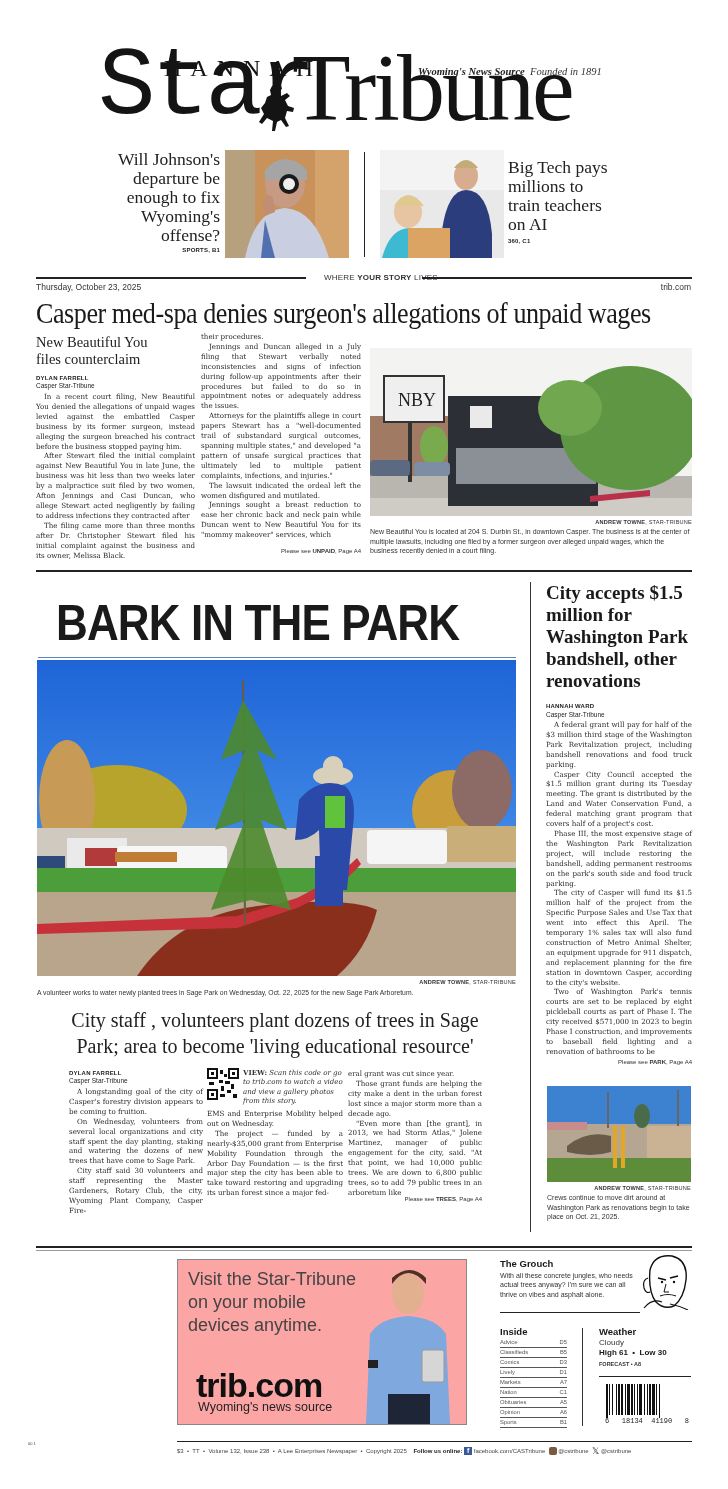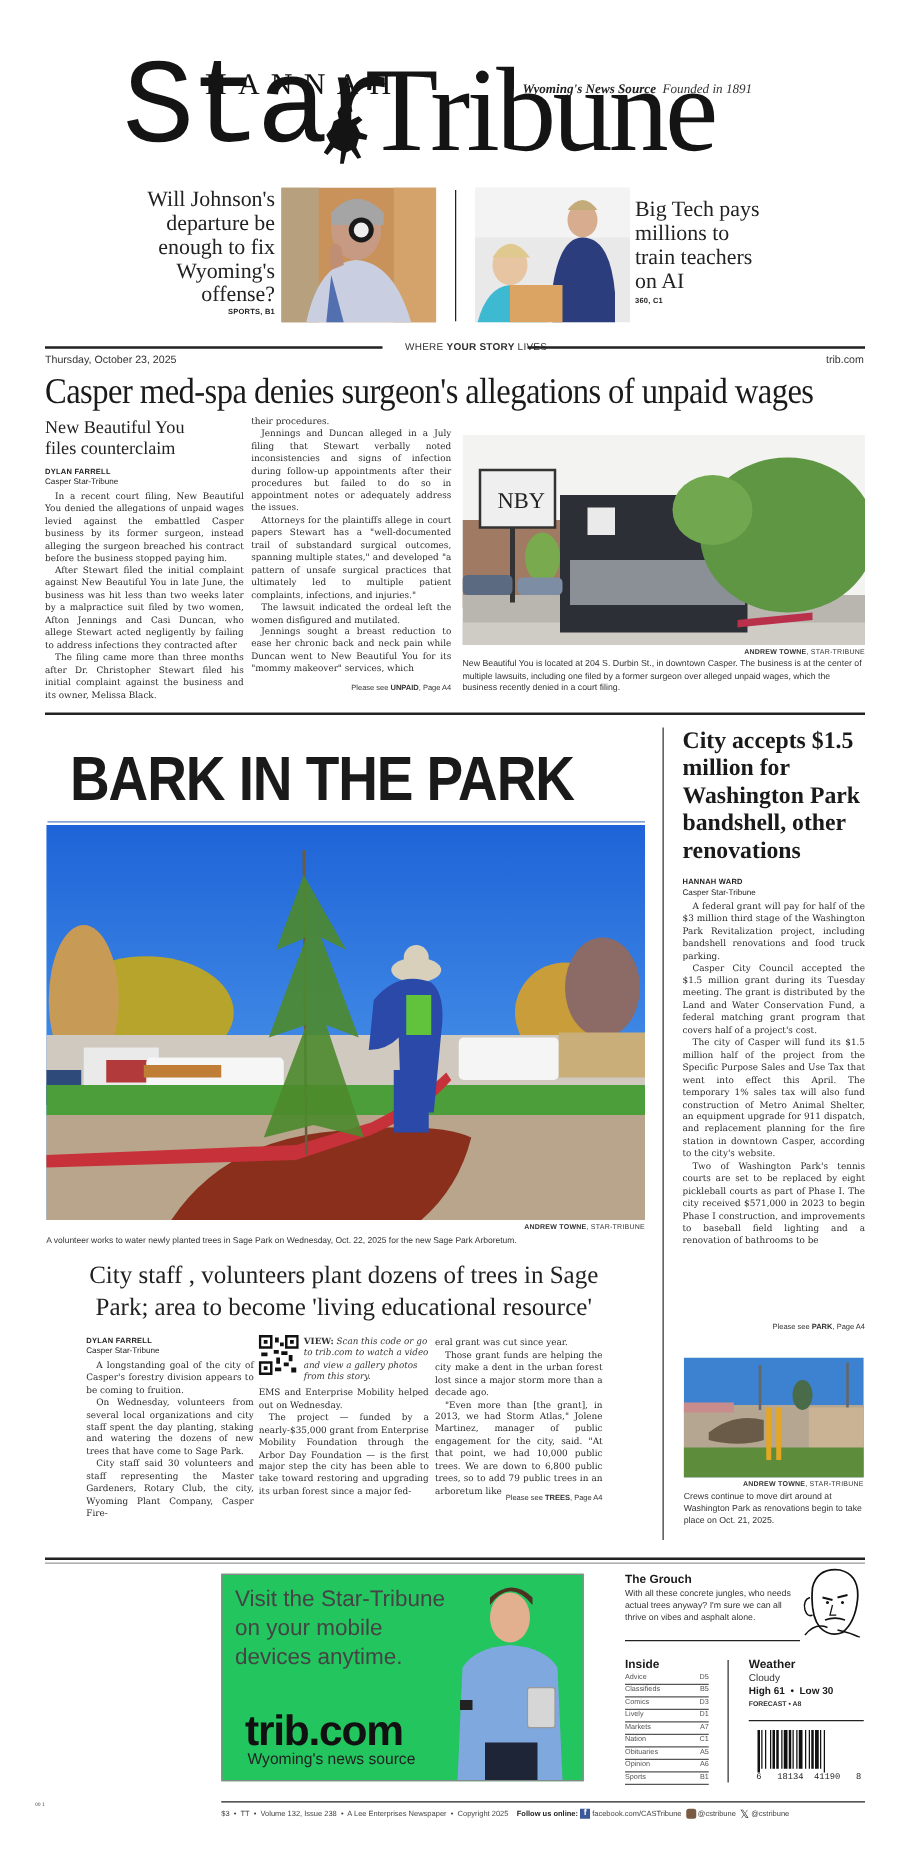--- a/index.html
+++ b/index.html
@@ -250,20 +250,21 @@
   <span>Please see </span><b>TREES</b><span>, Page A4</span>
 </div>
 
 <div class="abs" style="left:530px; top:582px; width:1px; height:650px; background:#333;"></div>
 <div class="abs side-head" style="left:546px; top:582px; width:150px;">City accepts $1.5 million for Washington Park bandshell, other renovations</div>
 <div class="abs byline" style="left:546px; top:703px;">HANNAH WARD</div>
 <div class="abs affil" style="left:546px; top:711px;">Casper Star-Tribune</div>
 <div class="abs body" style="left:546px; top:720px; width:146px;">
   <p>A federal grant will pay for half of the $3 million third stage of the Washington Park Revitalization project, including bandshell renovations and food truck parking.</p>
   <p>Casper City Council accepted the $1.5 million grant during its Tuesday meeting. The grant is distributed by the Land and Water Conservation Fund, a federal matching grant program that covers half of a project's cost.</p>
+  <p>Phase III, the most expensive stage of the Washington Park Revitalization project, will include restoring the bandshell, adding permanent restrooms on the park's south side and food truck parking.</p>
   <p>The city of Casper will fund its $1.5 million half of the project from the Specific Purpose Sales and Use Tax that went into effect this April. The temporary 1% sales tax will also fund construction of Metro Animal Shelter, an equipment upgrade for 911 dispatch, and replacement planning for the fire station in downtown Casper, according to the city's website.</p>
   <p>Two of Washington Park's tennis courts are set to be replaced by eight pickleball courts as part of Phase I. The city received $571,000 in 2023 to begin Phase I construction, and improvements to baseball field lighting and a renovation of bathrooms to be</p>
 </div>
 <div class="abs jump" style="left:546px; top:1059px; width:146px;">
   <span>Please see </span><b>PARK</b><span>, Page A4</span>
 </div>
 <svg class="abs photo" style="left:547px; top:1086px;" width="144" height="96" viewBox="0 0 144 96">
   <rect width="144" height="96" fill="#3d82d0"></rect>
   <rect x="0" y="38" width="144" height="58" fill="#b5a691"></rect>
   <rect x="0" y="36" width="40" height="8" fill="#c98c8c"></rect>
@@ -277,21 +278,21 @@
   <path d="M20 60 q20 -16 44 -10 v16 q-20 6 -44 0z" fill="#6a5a48"></path>
 </svg>
 <div class="abs credit" style="left:547px; top:1185px; width:144px;">
   <span>ANDREW TOWNE</span><span style="font-weight:normal">, STAR-TRIBUNE</span>
 </div>
 <div class="abs caption" style="left:547px; top:1193px; width:144px;">Crews continue to move dirt around at Washington Park as renovations begin to take place on Oct. 21, 2025.</div>
 
 <div class="abs rule" style="left:36px; top:1246px; width:656px; height:2px;"></div>
 <div class="abs" style="left:36px; top:1250px; width:656px; height:1px; background:#999;"></div>
 
-<div class="abs" style="left:177px; top:1259px; width:290px; height:166px; border:1px solid #888; background:#22c55e;">
+<div class="abs" style="left:177px; top:1259px; width:290px; height:166px; border:1px solid #888; background:#fca5a5;">
   <div class="abs ad-text" style="left:10px; top:8px; width:200px;">
     <div>Visit the Star-Tribune</div>
     <div>on your mobile</div>
     <div>devices anytime.</div>
   </div>
   <div class="abs ad-logo" style="left:18px; top:108px;">
     <span>trib</span><span>.com</span>
   </div>
   <div class="abs ad-logo-tag" style="left:20px; top:140px;">Wyoming's news source</div>
   <svg class="abs" style="left:180px; top:4px;" width="100" height="160" viewBox="0 0 100 160">

